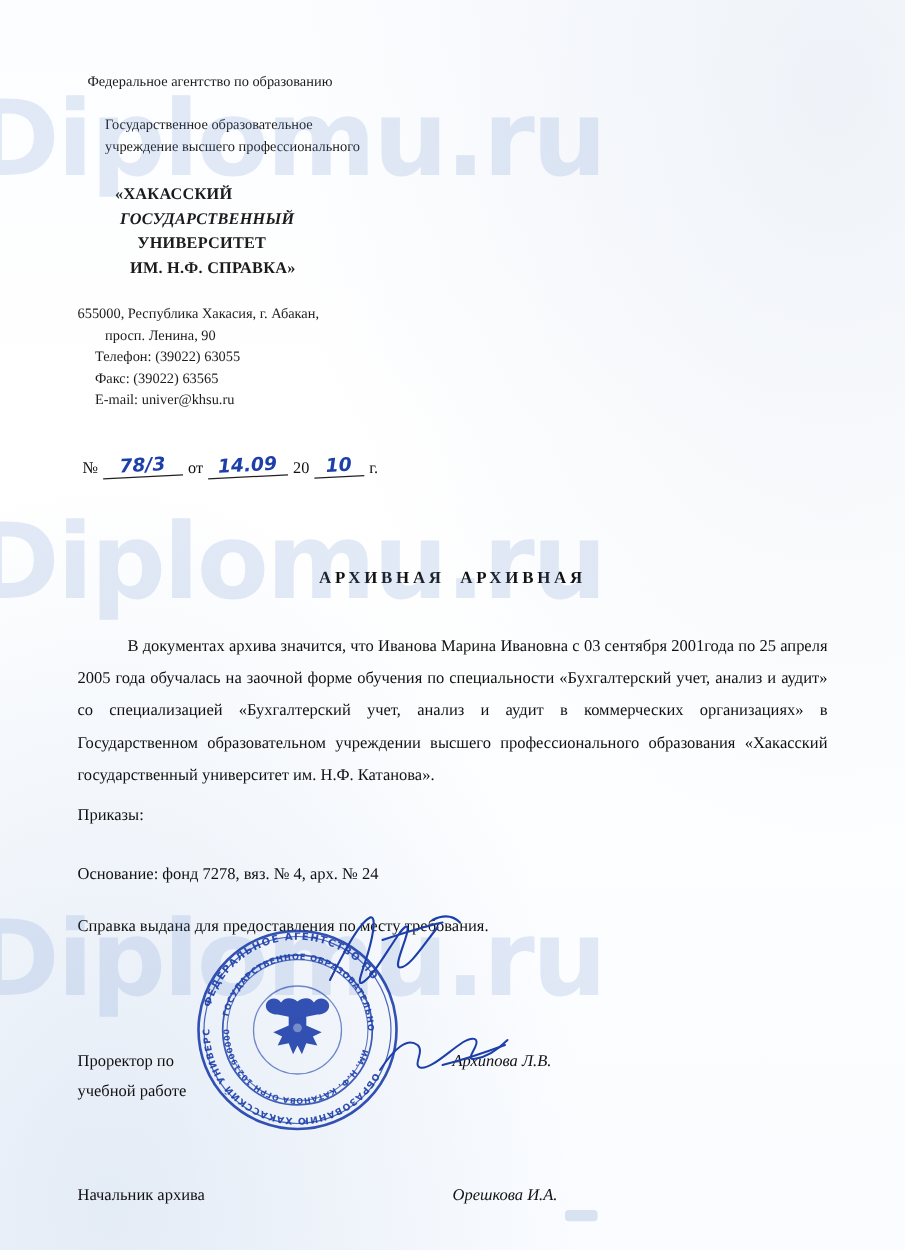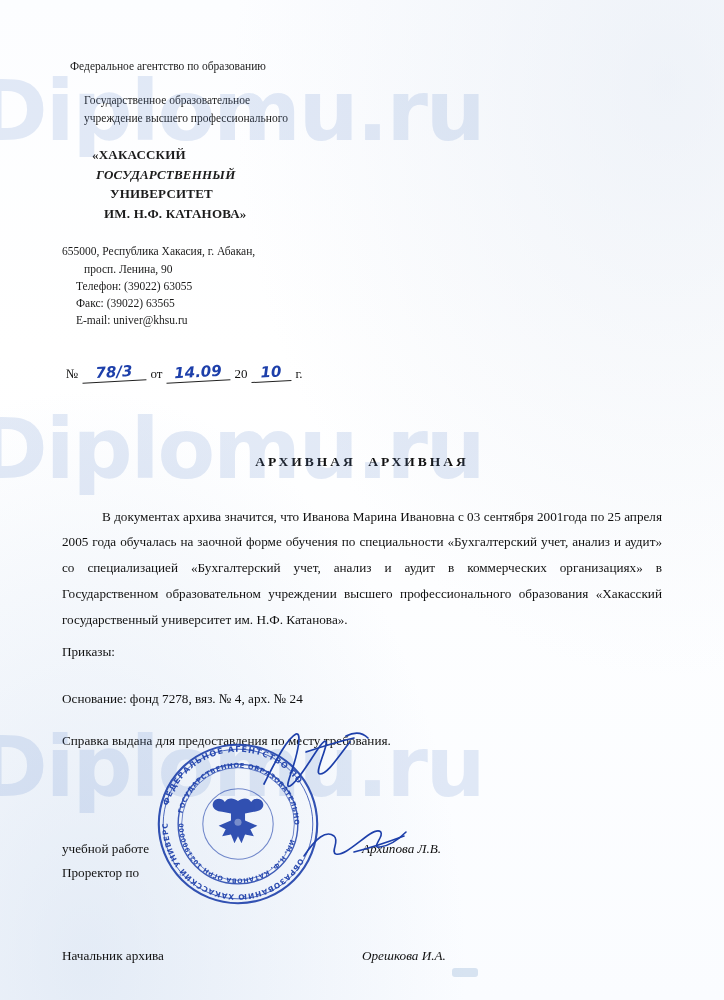--- a/index.html
+++ b/index.html
@@ -222,21 +222,21 @@
 
     <div class="lh-block2">
       <div>Государственное образовательное</div>
       <div>учреждение высшего профессионального</div>
     </div>
 
     <div class="lh-univ">
       <div>«ХАКАССКИЙ</div>
       <div>ГОСУДАРСТВЕННЫЙ</div>
       <div>УНИВЕРСИТЕТ</div>
-      <div>ИМ. Н.Ф. КАТАНОВА»</div>
+      <div>ИМ. Н.Ф. СПРАВКА»</div>
     </div>
 
     <div class="lh-contacts">
       <div class="c1">655000, Республика Хакасия, г. Абакан,</div>
       <div class="c2">просп. Ленина, 90</div>
       <div class="c3">Телефон: (39022) 63055</div>
       <div class="c4">Факс: (39022) 63565</div>
       <div class="c5">E-mail: univer@khsu.ru</div>
     </div>
   </div>
@@ -261,22 +261,22 @@
     <div class="orders-label">Приказы:</div>
   </div>
 
   <div class="basis">Основание: фонд 7278, вяз. № 4, арх. № 24</div>
 
   <div class="issued">Справка выдана для предоставления по месту требования.</div>
 
   <div class="signatures">
     <div class="sig-row">
       <div class="sig-role">
+        <div>Проректор по</div>
         <div>учебной работе</div>
-        <div>Проректор по</div>
       </div>
       <div class="sig-name">Архипова Л.В.</div>
     </div>
 
     <div class="sig-row sig-row-2">
       <div class="sig-role">
         <div>Начальник архива</div>
       </div>
       <div class="sig-name">Орешкова И.А.</div>
     </div>

